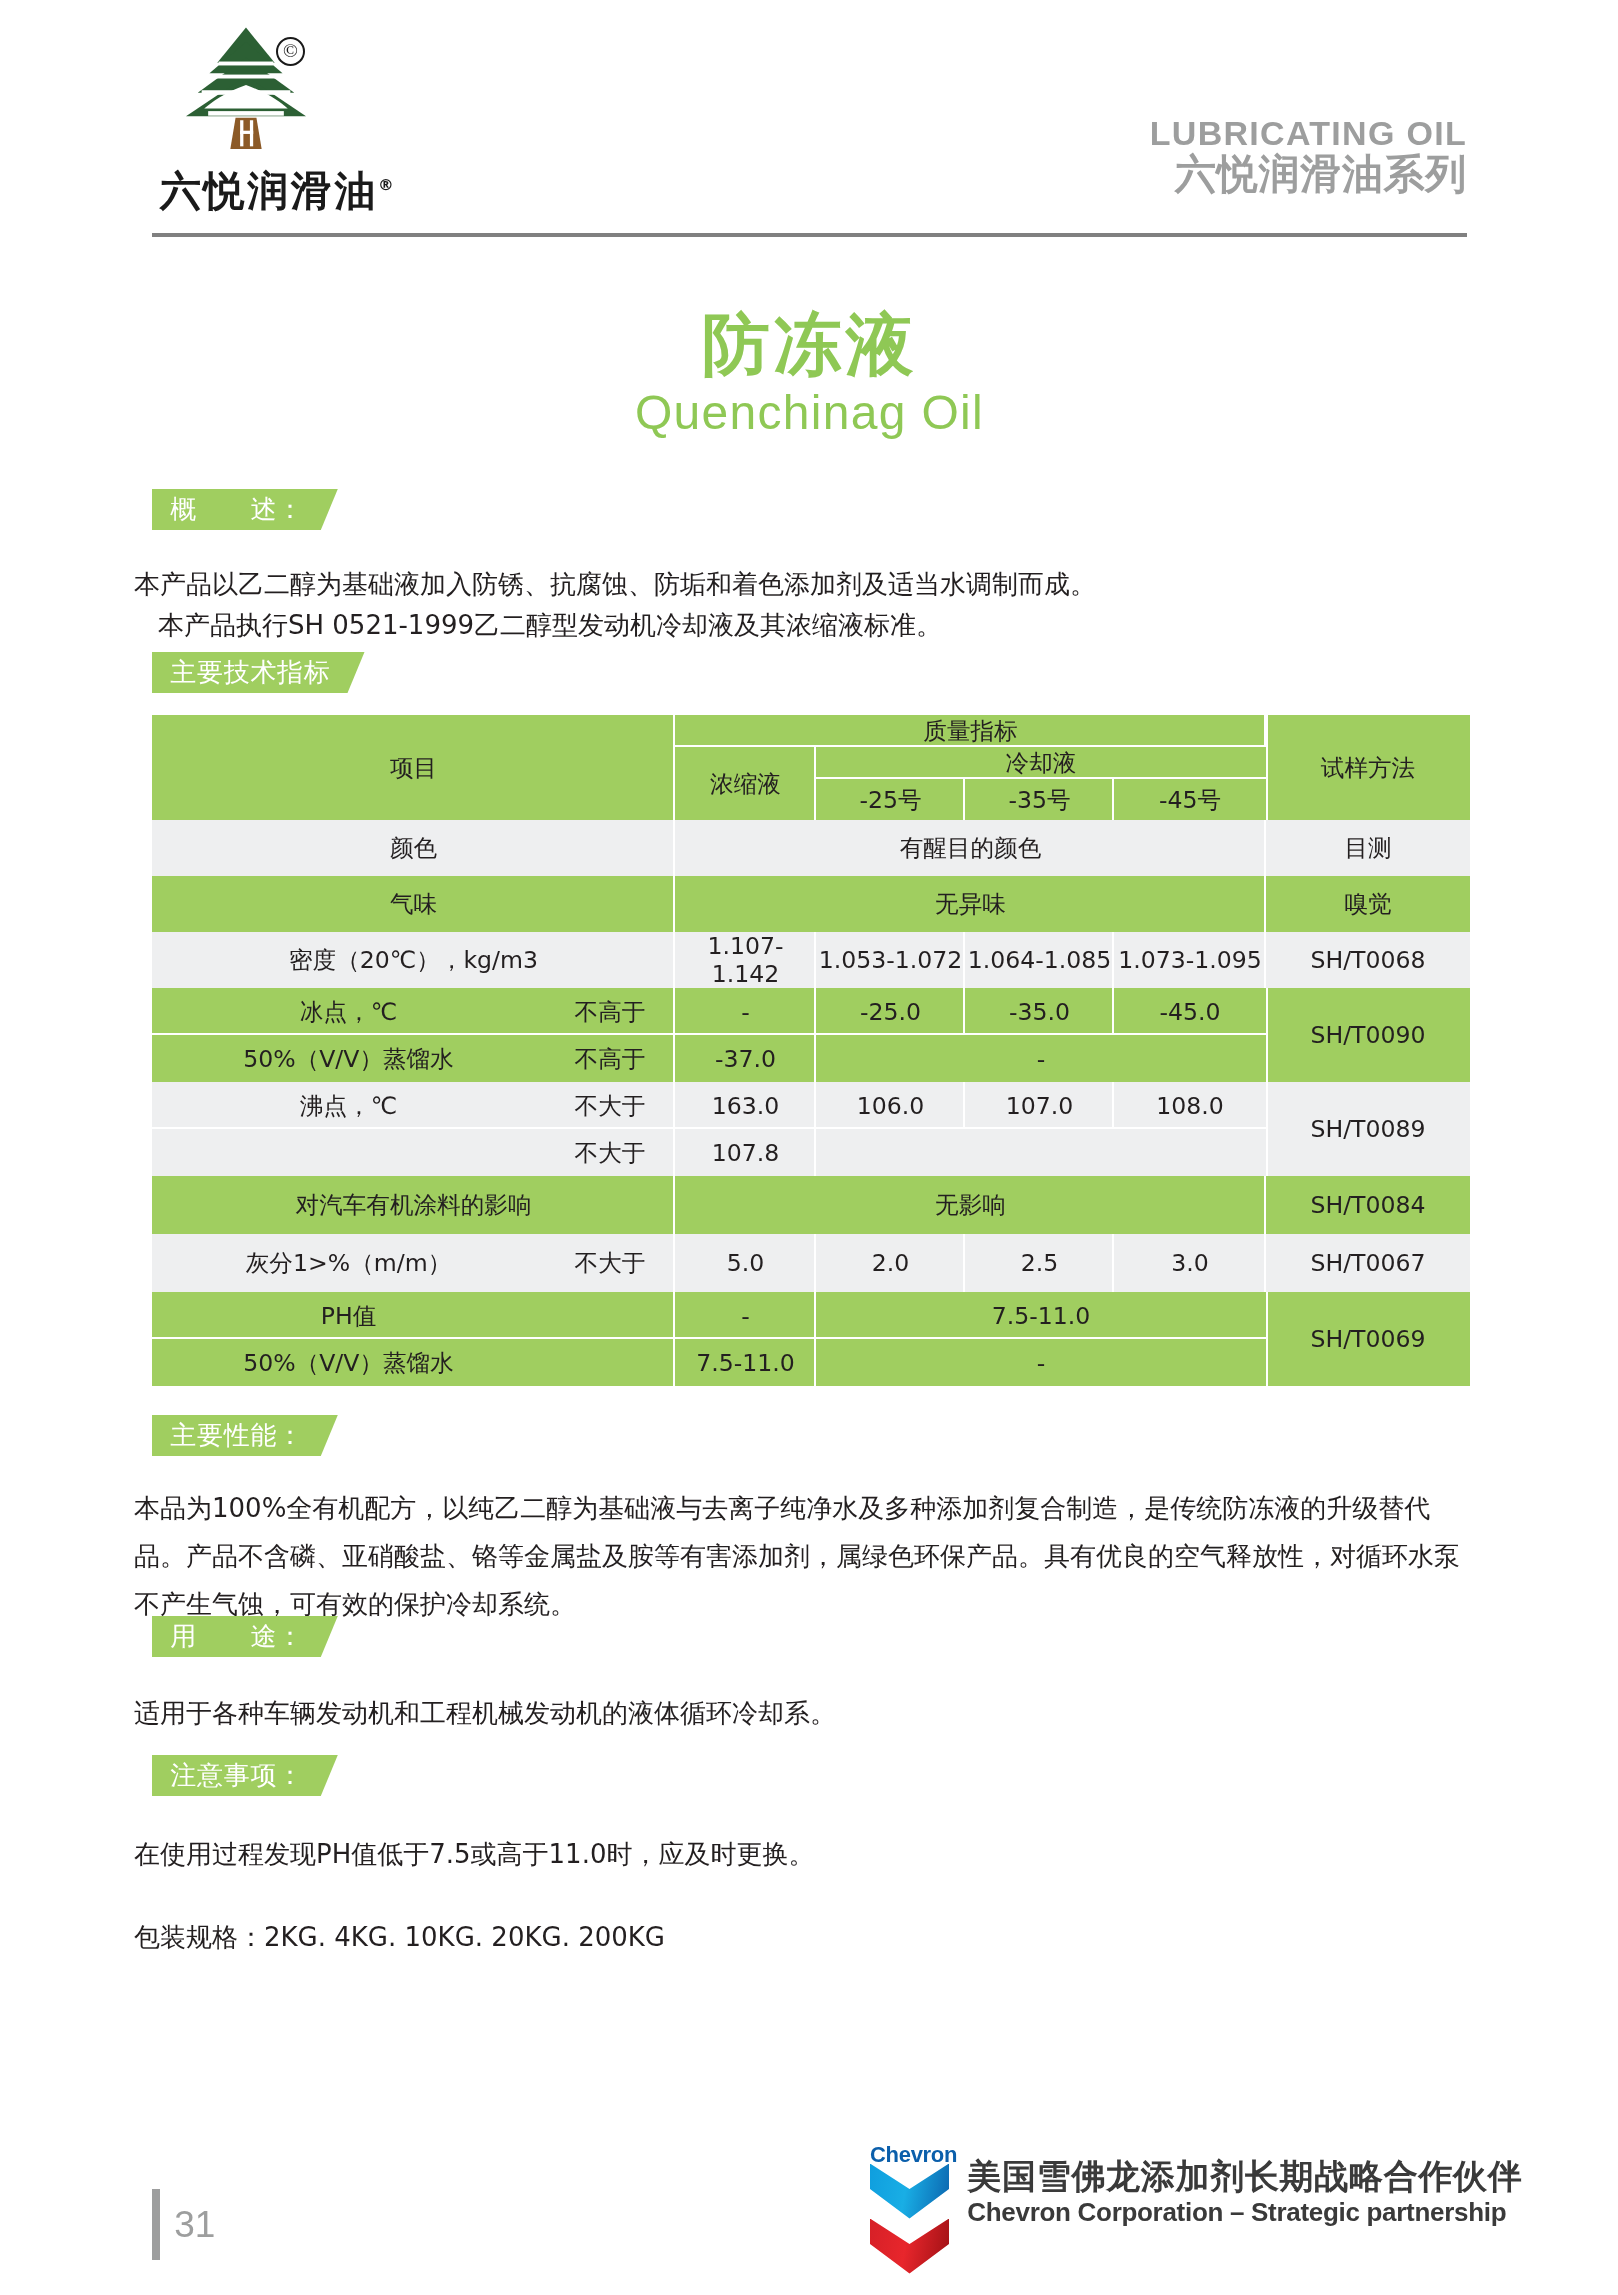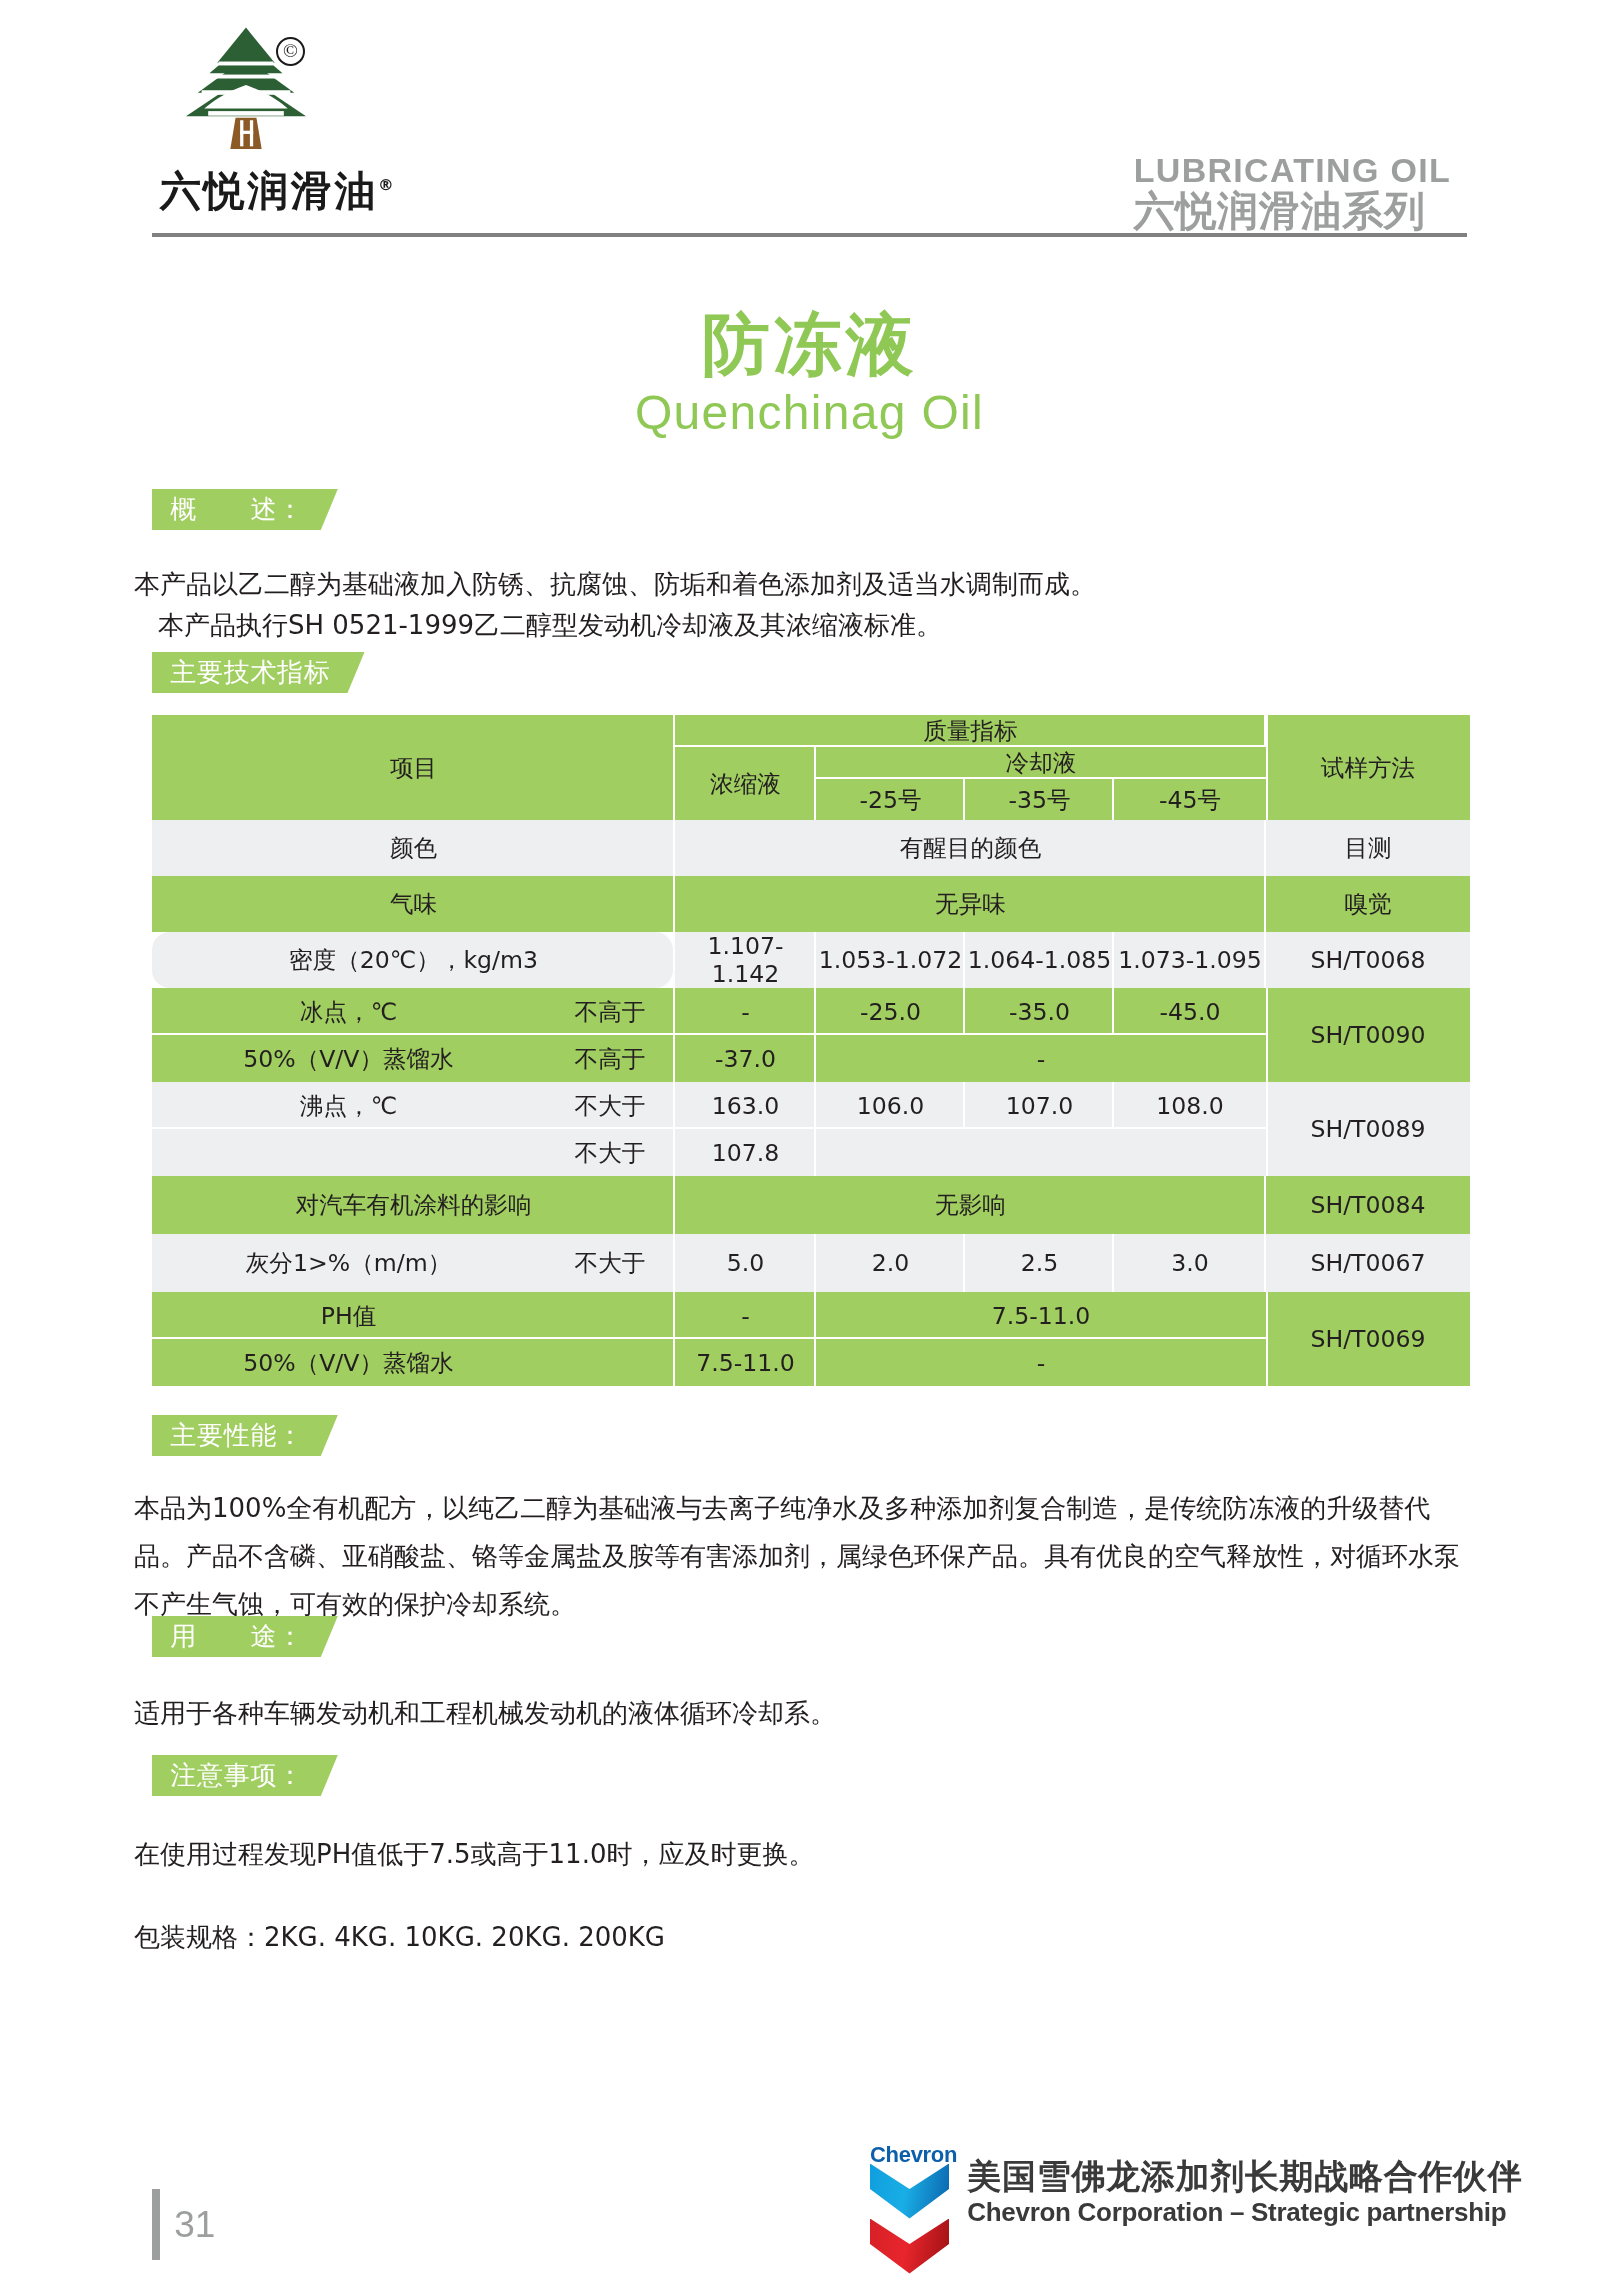--- a/index.html
+++ b/index.html
@@ -64,23 +64,23 @@
     font-family: "DejaVu Sans", sans-serif;
   }
   .brand-name sup {
     font-size: 15.7px;
     vertical-align: super;
     letter-spacing: 0;
   }
 
   .header-right {
     position: absolute;
-    right: 168px;
+    right: 152px;
     top: 116px;
-    margin-top: 37px;
+    text-align: right;
   }
   .header-en {
     font-size: 34px;
     font-weight: bold;
     letter-spacing: 1.3px;
     color: #9d9e9e;
     line-height: 1.05;
   }
   .header-cn {
     font-size: 41px;
@@ -343,21 +343,21 @@
       <td class="row-grey">目测</td>
     </tr>
 
     <tr>
       <td class="row-green cell-left sep-r" colspan="2" style="height:56px;">气味</td>
       <td class="row-green sep-r" colspan="4">无异味</td>
       <td class="row-green">嗅觉</td>
     </tr>
 
     <tr>
-      <td class="row-grey cell-left sep-r" colspan="2" style="height:56px;border-radius:18px;">密度（20℃），kg/m3</td>
+      <td class="row-grey cell-left sep-r" colspan="2" style="height:56px;">密度（20℃），kg/m3</td>
       <td class="row-grey sep-r">1.107-1.142</td>
       <td class="row-grey sep-r">1.053-1.072</td>
       <td class="row-grey sep-r">1.064-1.085</td>
       <td class="row-grey sep-r">1.073-1.095</td>
       <td class="row-grey">SH/T0068</td>
     </tr>
 
     <tr>
       <td class="row-green cell-left sep-b" style="height:47px;">冰点，℃</td>
       <td class="row-green cell-qual sep-rb">不高于</td>

